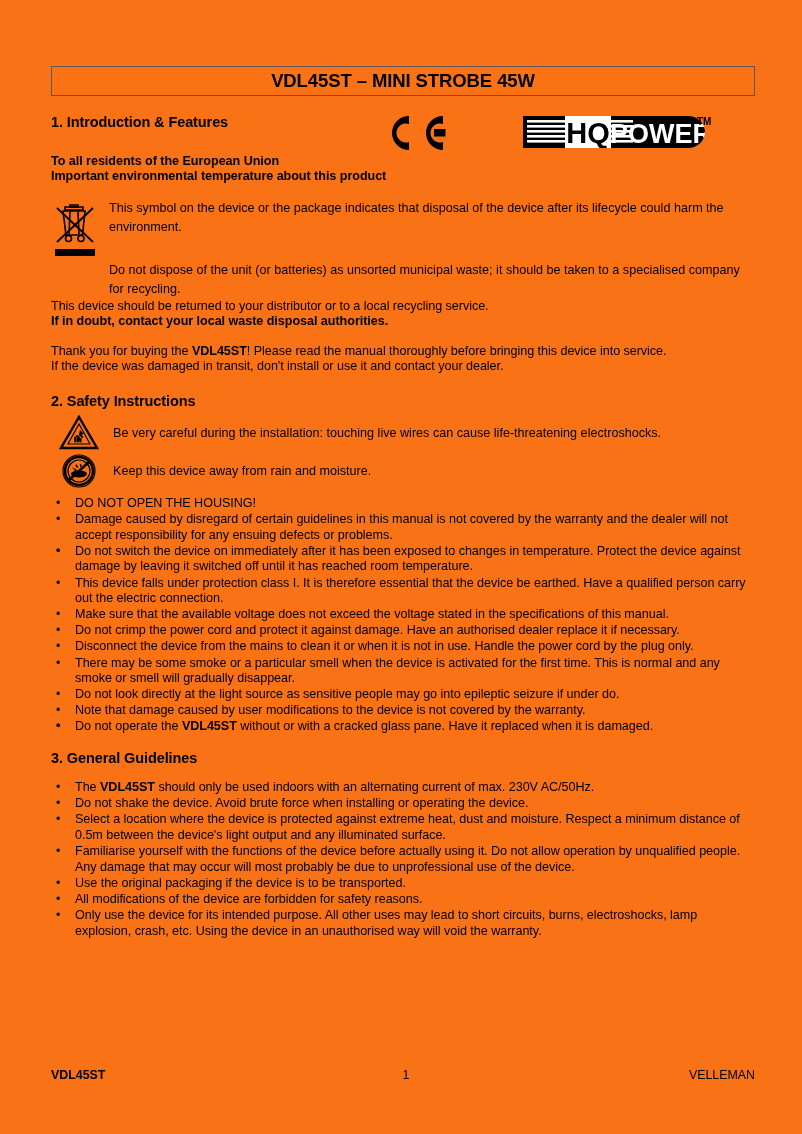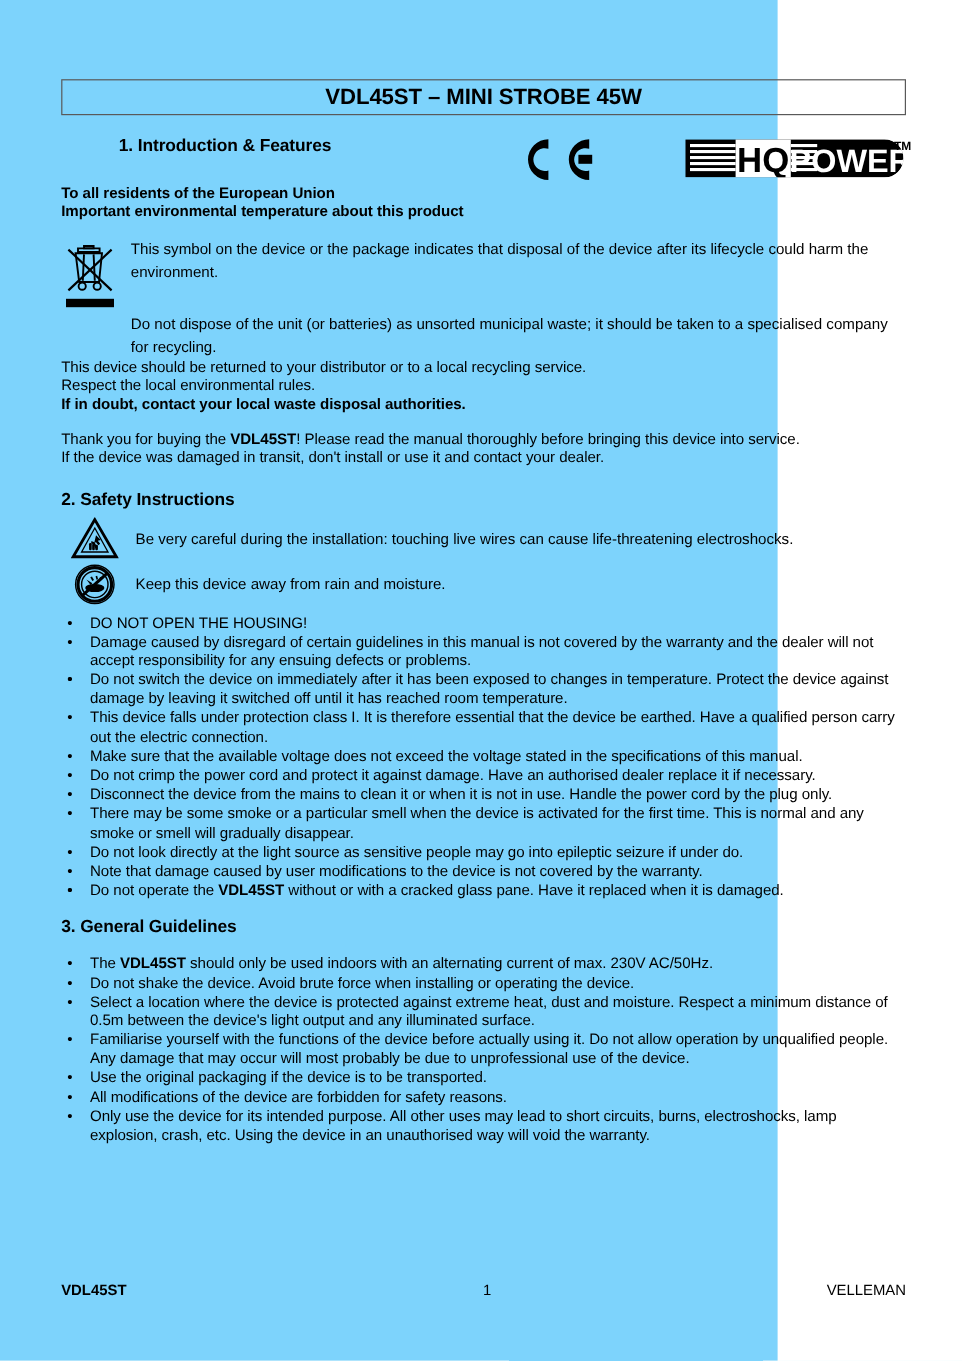--- a/index.html
+++ b/index.html
@@ -12,23 +12,23 @@
     width: 802px;
     height: 1134px;
     font-family: "Liberation Sans", sans-serif;
     color: #000000;
     position: relative;
     overflow: hidden;
   }
   .page {
     position: absolute;
     left: 0; top: 0;
-    width: 648px;
+    width: 802px;
     height: 1134px;
-    background: #7dd3fc;
+    background: #f97316;
   }
   .content {
     position: absolute;
     left: 51px;
     top: 66px;
     width: 704px;
   }
 
   
   .title-box {
@@ -54,21 +54,20 @@
     margin: 0;
     padding: 0;
     line-height: 1.15;
     letter-spacing: -0.1px;
   }
 
   
   .intro-head-row {
     position: relative;
     height: 44px;
-    margin-left: 48px;
   }
   .intro-head-row h2.section-heading {
     position: absolute;
     left: 0;
     top: 4px;
   }
 
   
   .ce-mark {
     position: absolute;
@@ -278,21 +277,20 @@
       </svg>
 
       <div class="weee-text-indent">This symbol on the device or the package indicates that disposal of the device after its lifecycle could harm the environment.</div>
     </div>
 
     <div class="weee-text-indent" style="margin-left:58px; margin-top:-4px;">
       <span>Do not dispose of the unit (or batteries) as unsorted municipal waste; it should be taken to a specialised company for recycling.</span>
     </div>
 
     <p class="body-text">This device should be returned to your distributor or to a local recycling service.</p>
-    <p class="body-text">Respect the local environmental rules.</p>
     <p class="bold-line">If in doubt, contact your local waste disposal authorities.</p>
 
     <div class="spacer-md"></div>
 
     <p class="body-text">
       <span>Thank you for buying the </span><b class="inline-bold">VDL45ST</b><span>! Please read the manual thoroughly before bringing this device into service.</span>
     </p>
     <p class="body-text">If the device was damaged in transit, don't install or use it and contact your dealer.</p>
 
     <div class="spacer-lg"></div>

